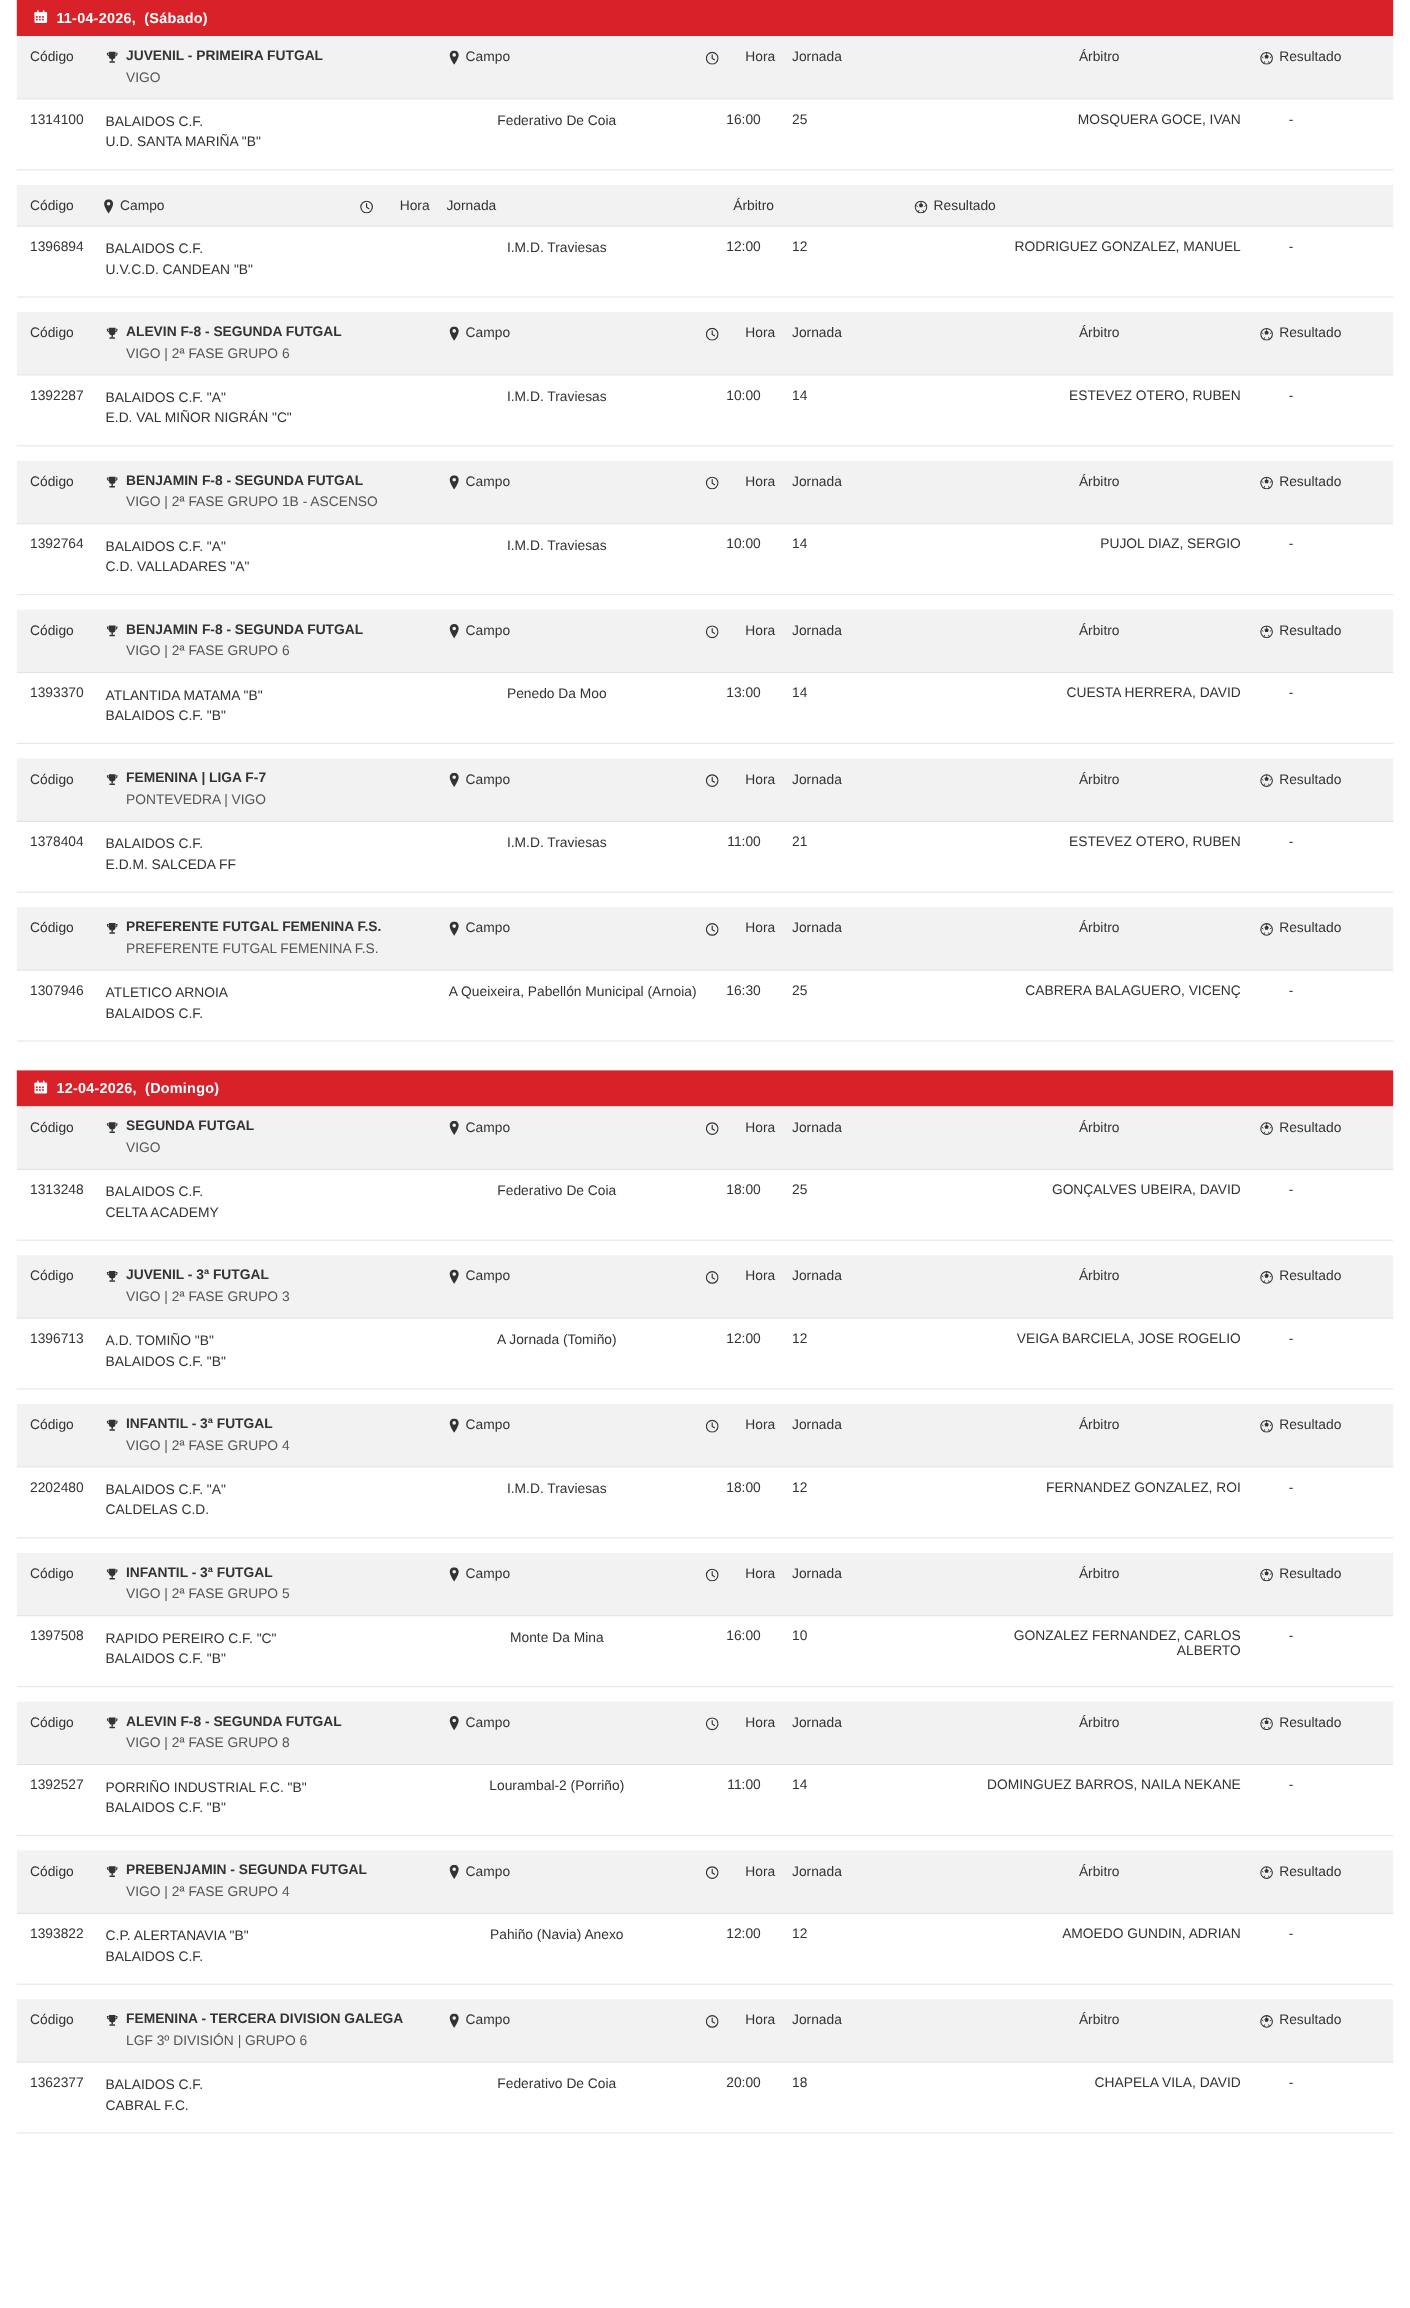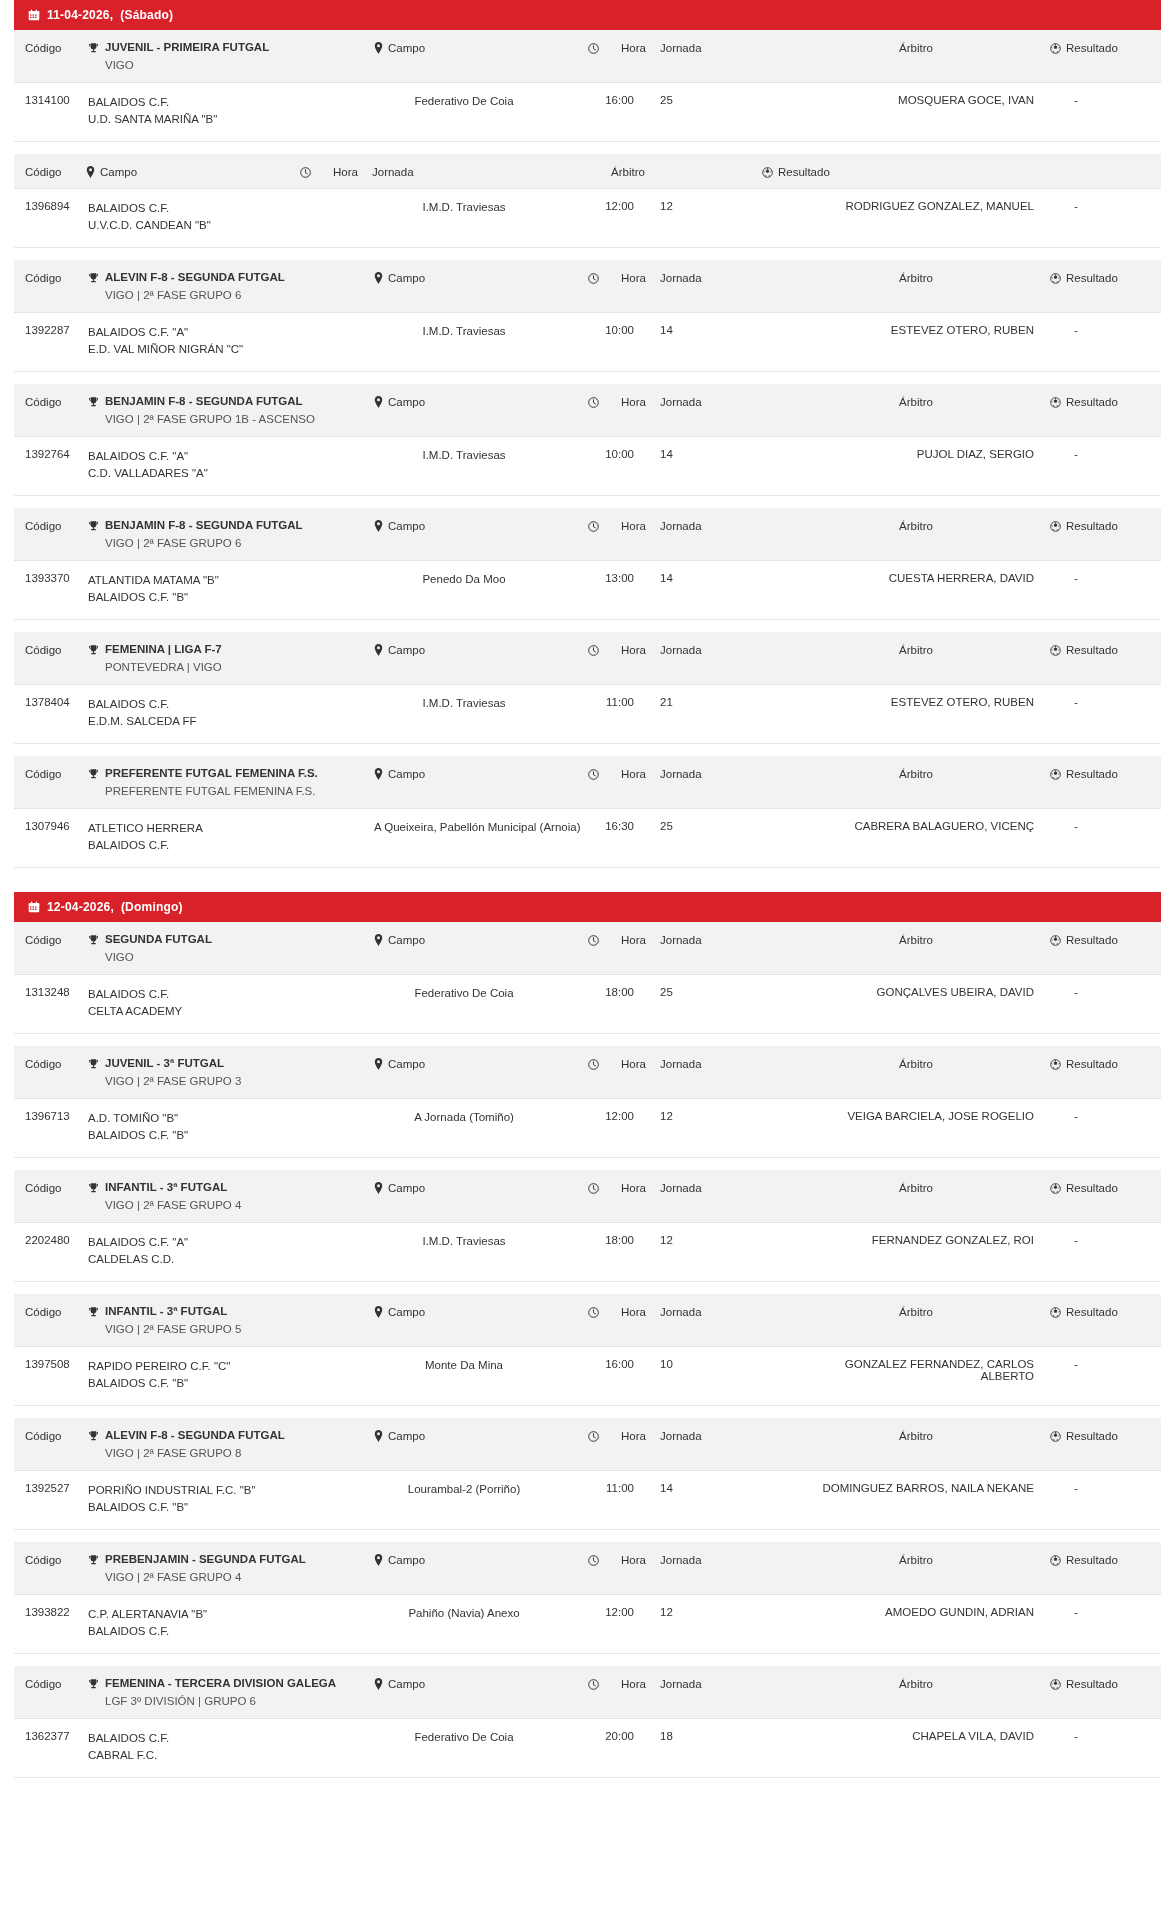--- a/index.html
+++ b/index.html
@@ -17,21 +17,21 @@
     position: relative;
   }
   .day-header {
     background: #d9212a;
     color: #ffffff;
     font-size: 12px;
     font-weight: bold;
     padding: 8px 14px;
     margin: 0 14px;
     display: flex;
-    align-items: center;
+    align-items: flex-start;
     gap: 7px;
     letter-spacing: 0.2px;
   }
   .day-header .cal-icon {
     display: inline-block;
     width: 12px; height: 12px;
     position: relative;
     flex: 0 0 auto;
   }
   .day-header .cal-icon svg { display: block; }
@@ -594,21 +594,21 @@
                 <path d="M8 3.3l2.6 1.9-1 3.1h-3.2l-1-3.1z" fill="#333"></path>
                 <path d="M8 1.1v2.2M2.1 6.2l2 1.3M13.9 6.2l-2 1.3M4.6 14.3l1.1-2.6M11.4 14.3l-1.1-2.6" stroke="#333" stroke-width="1.1" fill="none"></path>
               </svg>
             </span>
             <span>Resultado</span>
           </div>
         </div>
         <div class="match-row">
           <div class="col-codigo">1307946</div>
           <div class="col-teams">
-            <span class="teams-line">ATLETICO HERRERA</span>
+            <span class="teams-line">ATLETICO ARNOIA</span>
             <span class="teams-line">BALAIDOS C.F.</span>
           </div>
           <div class="col-campo campo-wide">A Queixeira, Pabellón Municipal (Arnoia)</div>
           <div class="col-hora">16:30</div>
           <div class="col-jornada">25</div>
           <div class="col-arbitro">CABRERA BALAGUERO, VICENÇ</div>
           <div class="col-resultado">-</div>
         </div>
       </div>
       <div class="spacer"></div>

